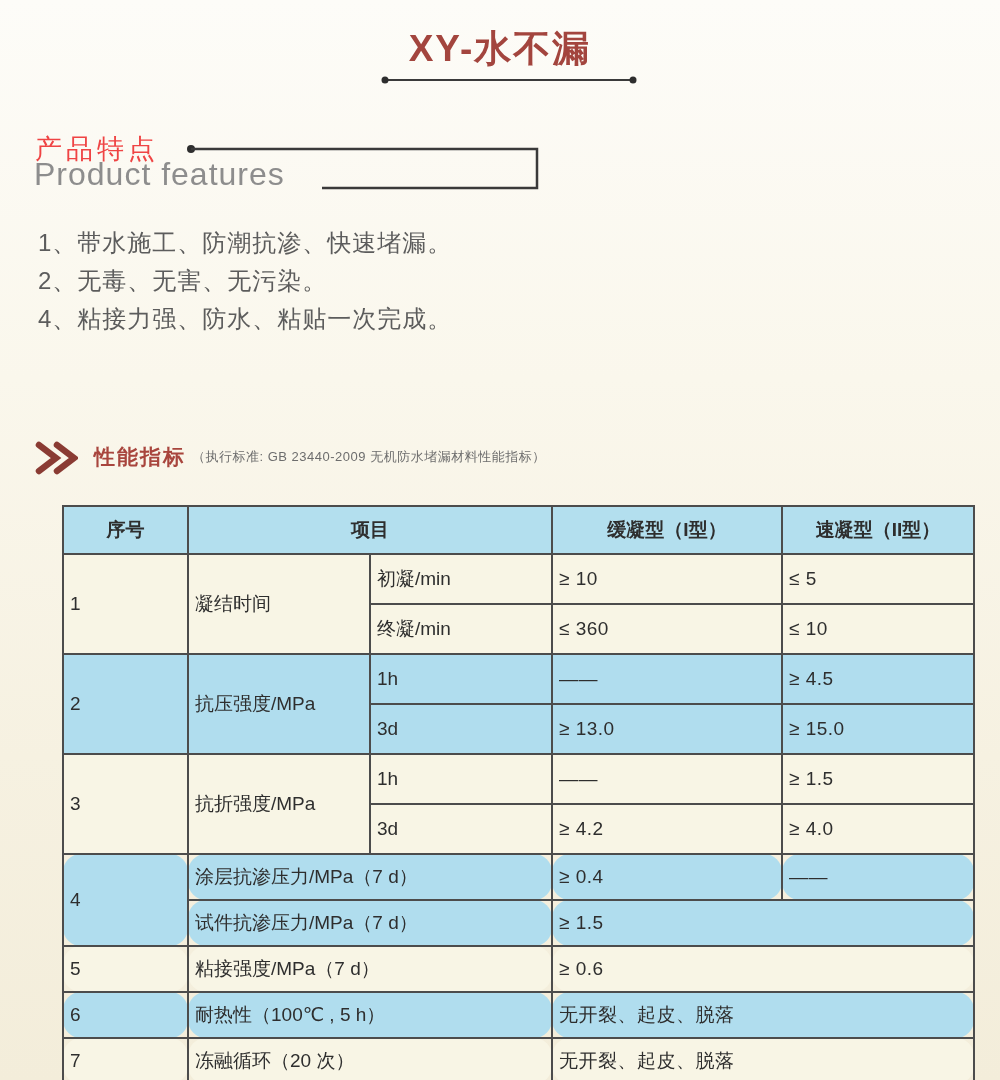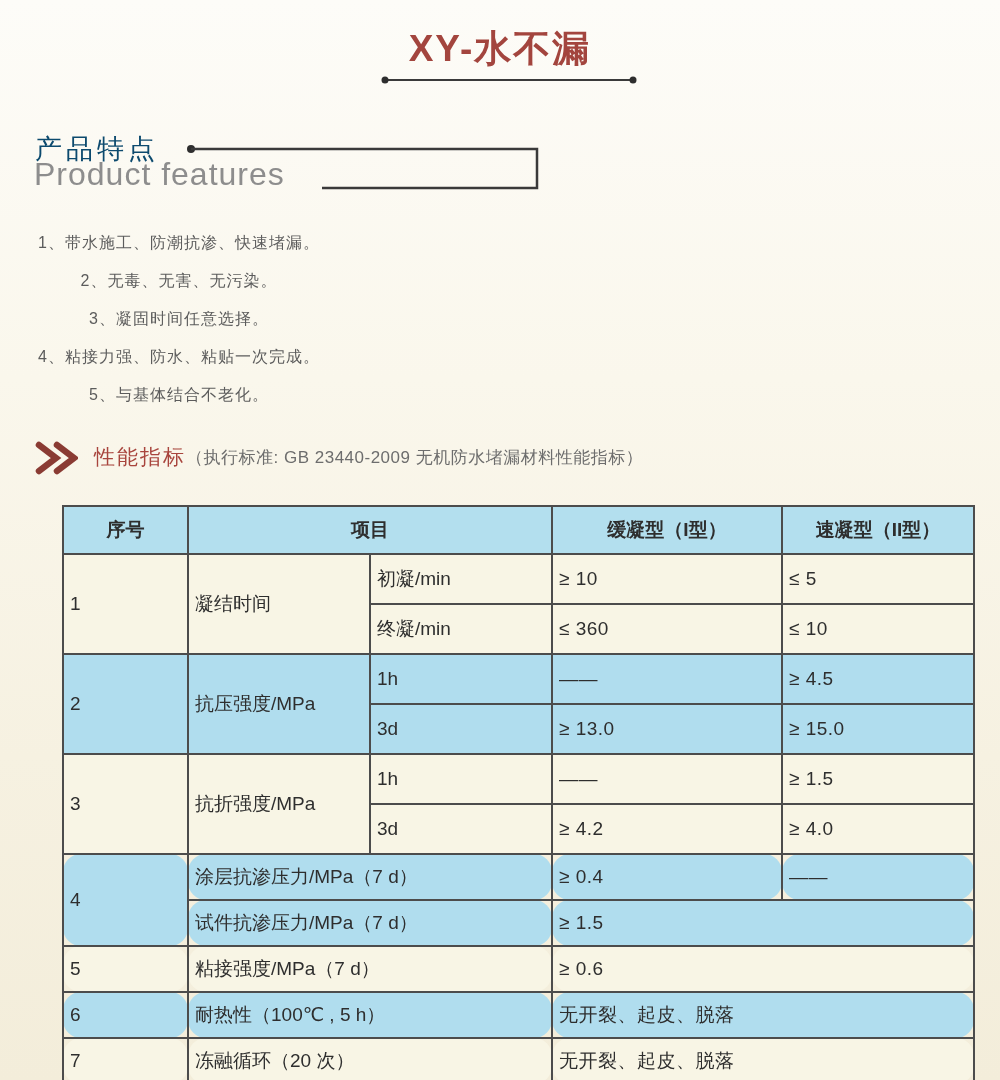--- a/index.html
+++ b/index.html
@@ -17,45 +17,45 @@
     position:absolute; top:24px; left:0; right:0;
     text-align:center;
     font-size:37px; letter-spacing:2px;
     color:#a3453e; font-weight:700;
   }
   .title-underline { position:absolute; top:74px; left:380px; }
 
   
   .sec-cn {
     position:absolute; top:131px; left:35px;
-    font-size:27px; color:#0c4a6e; letter-spacing:4px; font-weight:500;
+    font-size:27px; color:#ef4444; letter-spacing:4px; font-weight:500;
   }
   .sec-en {
     position:absolute; top:156px; left:34px;
     font-size:32px; color:#8d8d8d; letter-spacing:1px; font-weight:300;
   }
   .bracket-deco { position:absolute; top:136px; left:182px; }
 
   
   .feature-list {
     position:absolute; top:224px; left:38px;
     list-style:none;
   }
   .feature-list li {
-    font-size:16px; color:#5c5c5c; line-height:38px; letter-spacing:1px;text-align:center;
+    font-size:24px; color:#5c5c5c; line-height:38px; letter-spacing:1px;
   }
 
   
   .perf-head {
     position:absolute; top:438px; left:34px;
     display:flex; align-items:center;
   }
   .perf-icon { margin-right:16px; margin-top:2px; }
-  .perf-label { font-size:21px; color:#a8453d; letter-spacing:2px; font-weight:400; }
-  .perf-note  { font-size:17px; color:#6d6d6d; letter-spacing:0.5px; margin-left:0; }
+  .perf-label { font-size:21px; color:#a8453d; letter-spacing:2px; font-weight:700; }
+  .perf-note  { font-size:13px; color:#6d6d6d; letter-spacing:0.5px; margin-left:6px; }
 
   
   table.spec {
     position:absolute; top:505px; left:62px;
     width:911px; border-collapse:collapse; table-layout:fixed;
   }
   table.spec th, table.spec td {
     border:2px solid #4c4c4c;
     vertical-align:middle;
     font-size:19px; color:#2e2e2e;
@@ -82,23 +82,21 @@
 <div class="sec-cn">产品特点</div>
 <div class="sec-en">Product features</div>
 <svg class="bracket-deco" width="364" height="60">
   <circle cx="9" cy="13" r="4" fill="#2e2e2e"></circle>
   <polyline points="9,13 355,13 355,52 140,52" fill="none" stroke="#3a3a3a" stroke-width="2.5"></polyline>
 </svg>
 
 <ul class="feature-list">
   <li>1、带水施工、防潮抗渗、快速堵漏。</li>
   <li>2、无毒、无害、无污染。</li>
-  <li>3、凝固时间任意选择。</li>
   <li>4、粘接力强、防水、粘贴一次完成。</li>
-  <li>5、与基体结合不老化。</li>
 </ul>
 
 <div class="perf-head">
   <svg class="perf-icon" width="44" height="36">
     <polyline points="5,5 22,18 5,31" fill="none" stroke="#8a3b33" stroke-width="6.5" stroke-linecap="round" stroke-linejoin="miter"></polyline>
     <polyline points="23,5 40,18 23,31" fill="none" stroke="#8a3b33" stroke-width="6.5" stroke-linecap="round" stroke-linejoin="miter"></polyline>
   </svg>
   <span class="perf-label">性能指标</span>
   <span class="perf-note">（执行标准: GB 23440-2009 无机防水堵漏材料性能指标）</span>
 </div>

